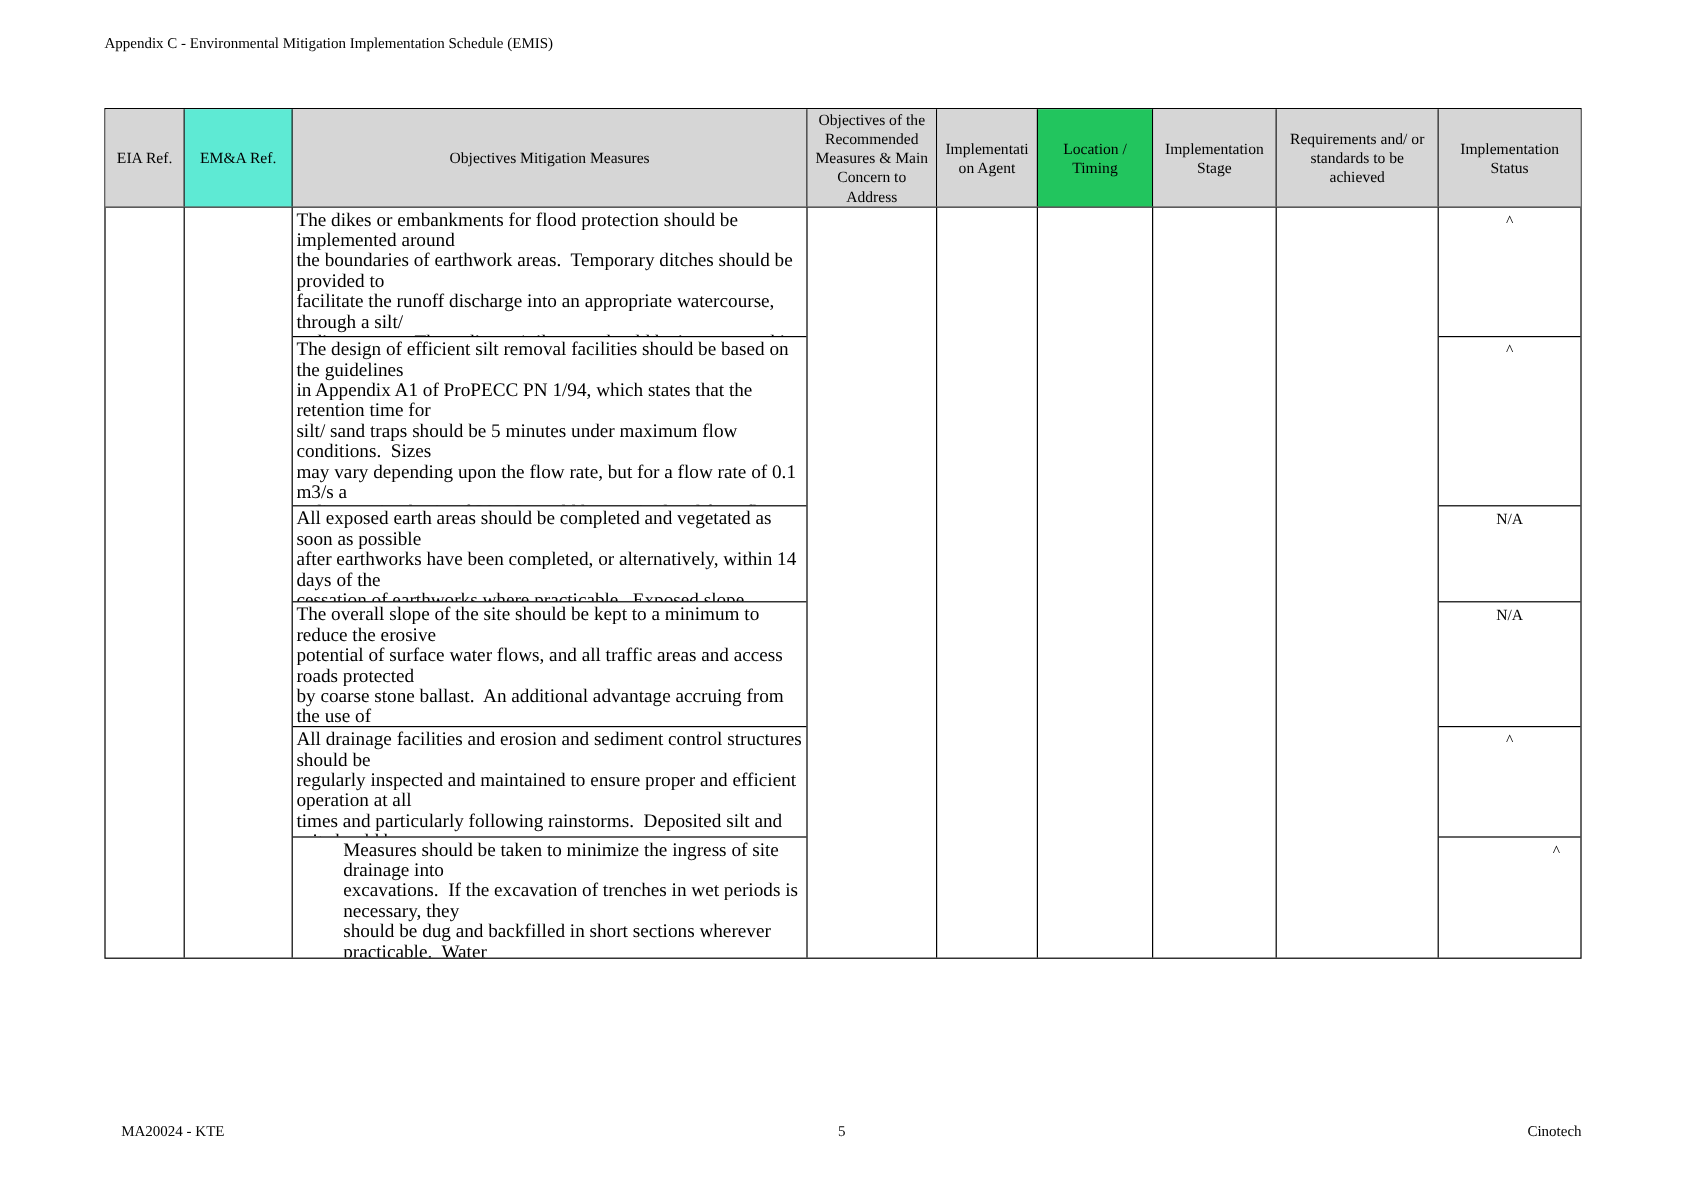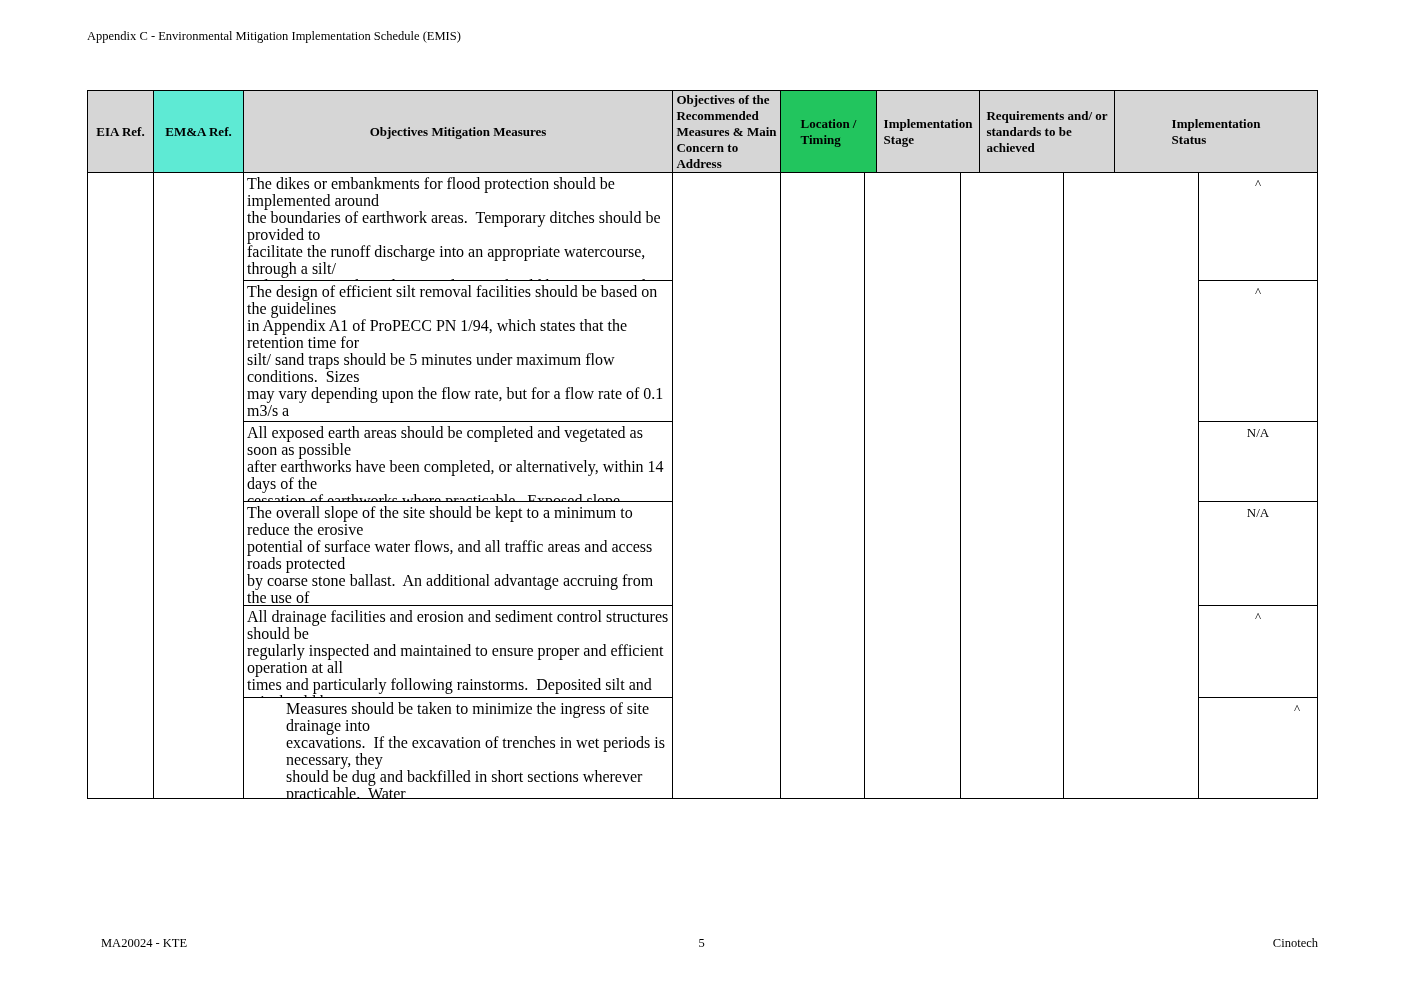--- a/index.html
+++ b/index.html
@@ -21,21 +21,22 @@
     border: 1px solid #000;
   }
   .thead {
     display: flex;
     height: 82px;
     background: #d6d6d6;
     border-bottom: 1px solid #000;
   }
   .th {
     display: flex; align-items: center; justify-content: center;
-    font-weight: bold;
+    text-align: center;
+    font-weight: normal;
     font-size: 13px;
     line-height: 16px;
     white-space: pre-line;
     border-right: 1px solid #000;
     padding: 17px 2px;
   }
   .tbody { display: flex; height: 625px; }
   .col { border-right: 1px solid #000; height: 100%; }
   .c0 { width: 66px; }
   .c1 { width: 90px; }
@@ -83,20 +84,22 @@
 <div class="emis-table">
   <div class="thead" style="background: rgb(214, 214, 214);">
     <div class="th c0" style="background: rgb(214, 214, 214);">EIA Ref.</div>
     <div class="th c1" style="background: #5eead4;">EM&amp;A Ref.</div>
     <div class="th c2" style="background: rgb(214, 214, 214);">Objectives Mitigation Measures</div>
     <div class="th c3" style="background: rgb(214, 214, 214);">Objectives of the
 Recommended
 Measures &amp; Main
 Concern to
 Address</div>
+    <div class="th c4" style="background: rgb(214, 214, 214);">Implementati
+on Agent</div>
     <div class="th c5" style="background: #22c55e;">Location /
 Timing</div>
     <div class="th c6" style="background: rgb(214, 214, 214);">Implementation
 Stage</div>
     <div class="th c7" style="background: rgb(214, 214, 214);">Requirements and/ or
 standards to be
 achieved</div>
     <div class="th c8" style="background: rgb(214, 214, 214);">Implementation
 Status</div>
   </div>

